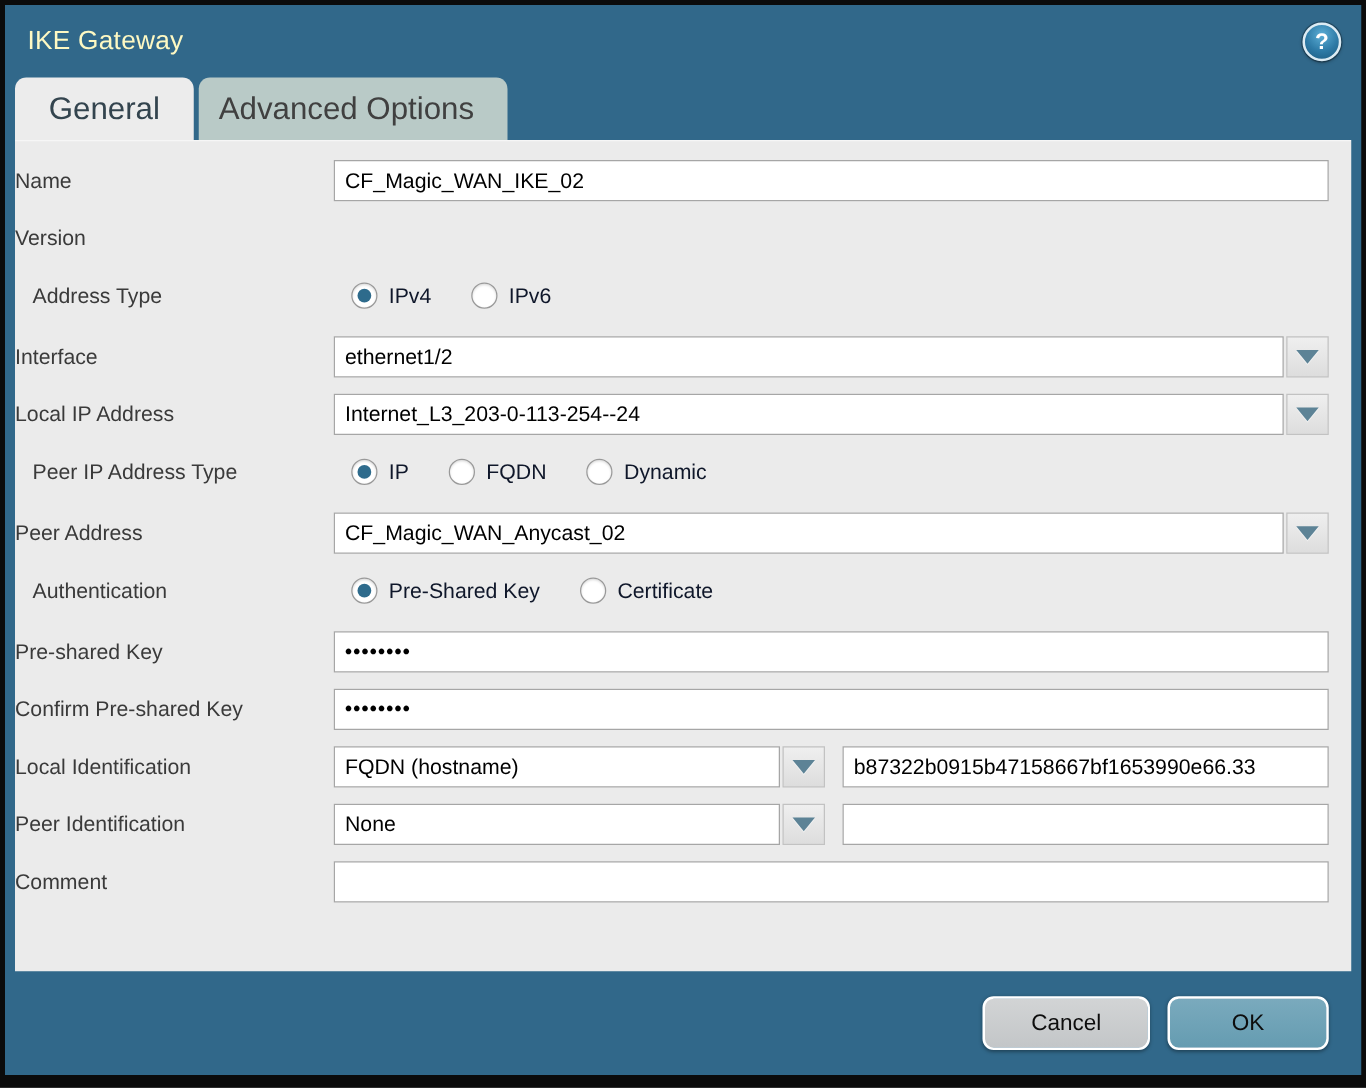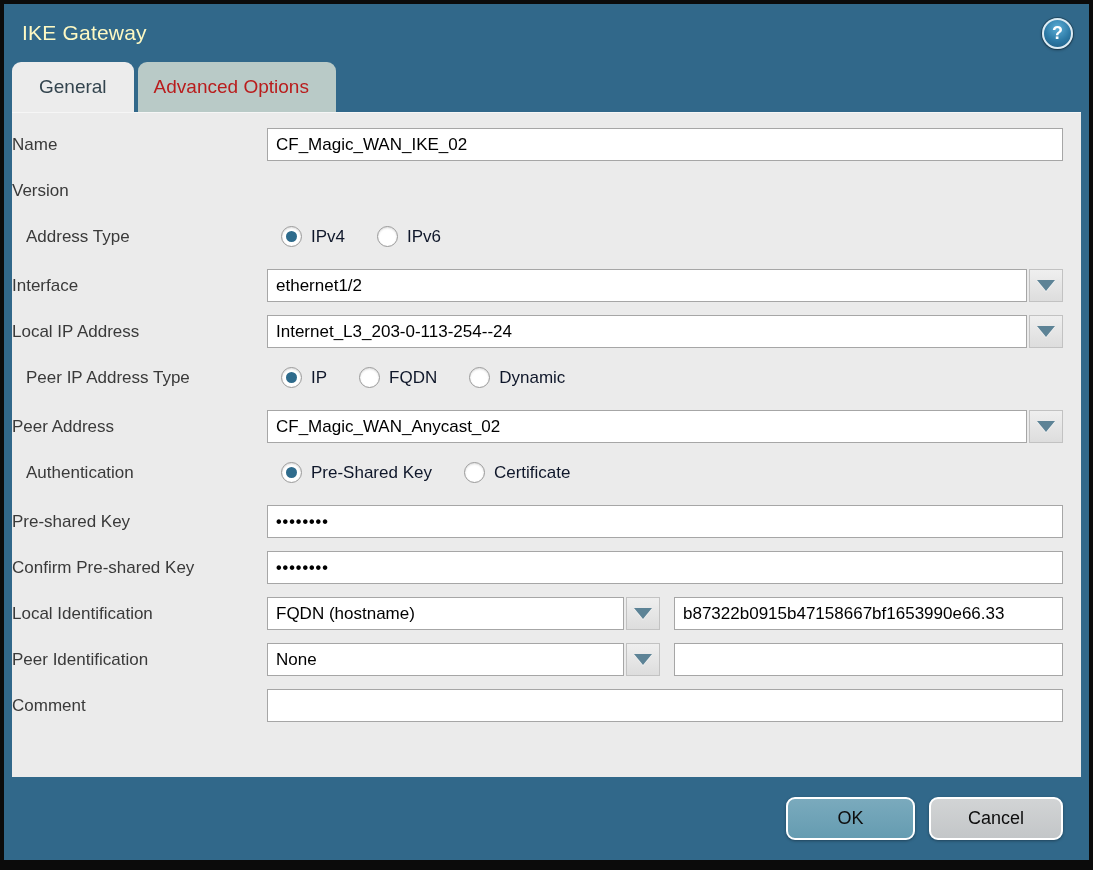--- a/index.html
+++ b/index.html
@@ -47,32 +47,32 @@
   .tabs {
     display: flex; gap: 4px;
     margin-left: 8px;
     height: 50px;
     align-items: flex-end;
   }
   .tab {
     height: 50px;
     line-height: 50px;
     padding: 0 27px;
-    font-size: 19px;
+    font-size: 25px;
     border-radius: 9px 9px 0 0;
     cursor: pointer;
     white-space: nowrap;
   }
   .tab.active {
     background: #ececec;
     color: #33444e;
   }
   .tab.inactive {
     background: #b9cac7;
-    color: #b91c1c;
+    color: #404040;
     padding-left: 16px;
   }
 
   
   .panel {
     margin: 0 8px;
     background: #ebebeb;
     height: 665px;
     padding: 16px 18px 0 0;
     box-shadow: inset 0 1px 0 #f6f6f6;
@@ -328,18 +328,18 @@
       <div class="row">
         <div class="lbl">Comment</div>
         <div class="ctl">
           <input type="text" value="" style="">
         </div>
       </div>
 
     </div>
 
     <div class="footer">
+      <button class="btn btn-cancel">Cancel</button>
       <button class="btn btn-ok">OK</button>
-      <button class="btn btn-cancel">Cancel</button>
     </div>
 
   </div>
 </div>
 
 </body></html>

